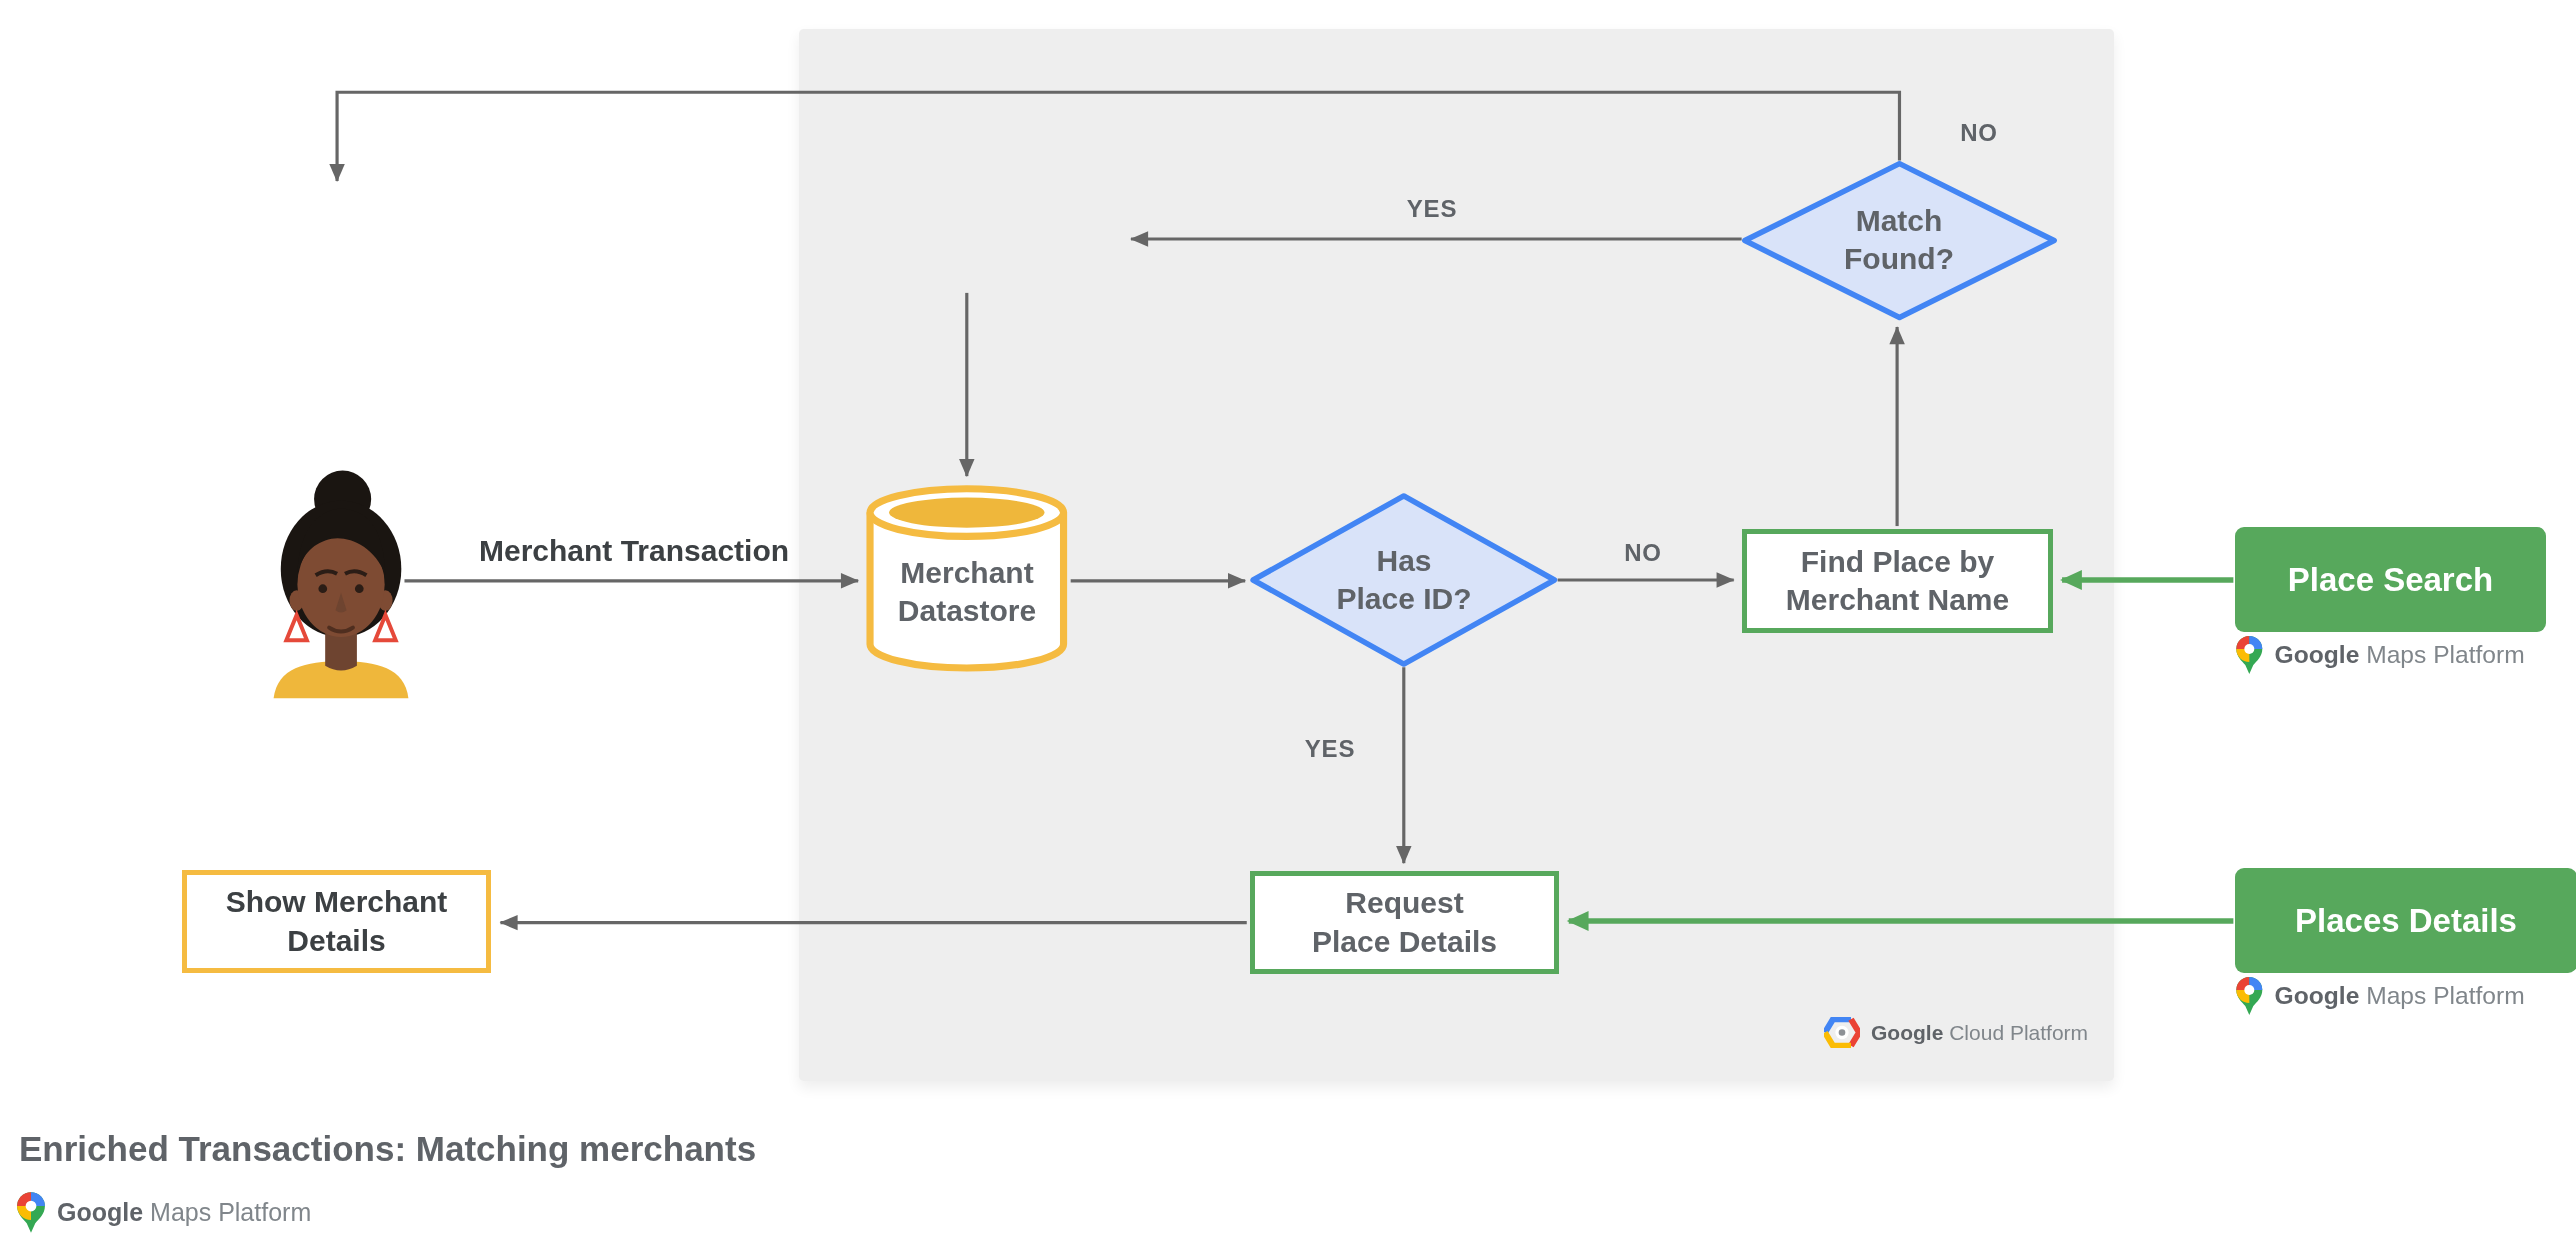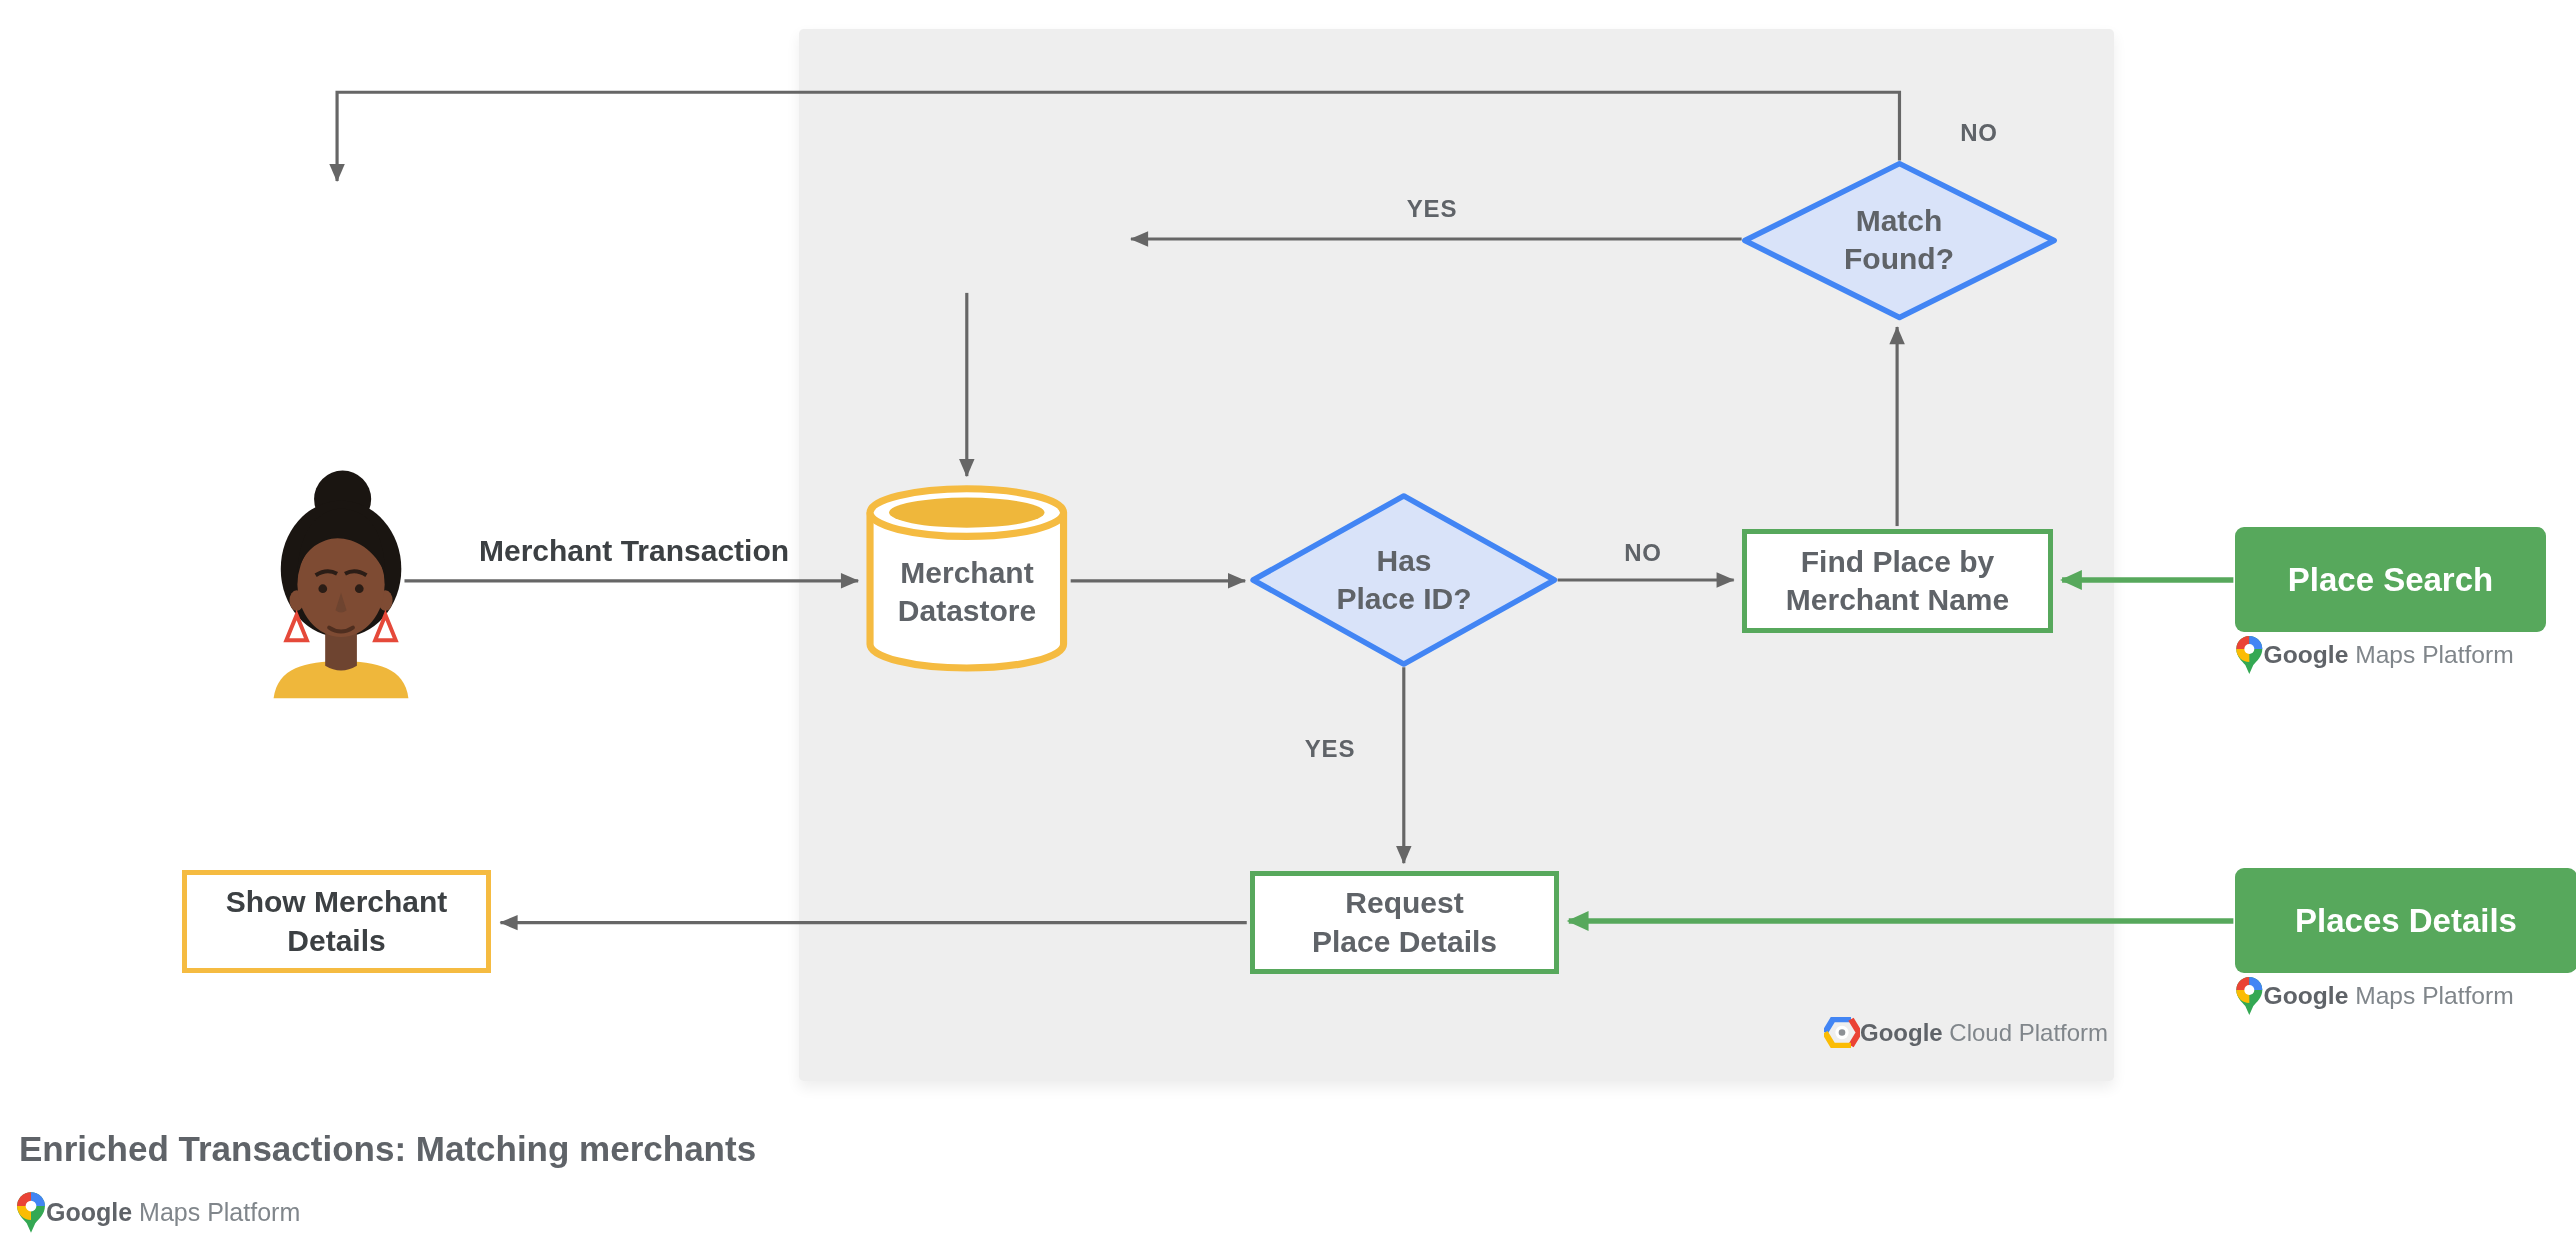--- a/index.html
+++ b/index.html
@@ -30,21 +30,21 @@
     font-weight:bold;font-size:30px;line-height:1.28;color:#5F6368;white-space:nowrap;
   }
   .edge-label{
     position:absolute;transform:translate(-50%,-50%);font-weight:bold;
     font-size:24px;color:#5F6368;letter-spacing:0.8px;white-space:nowrap;
   }
   .flow-label{
     position:absolute;transform:translate(-50%,-50%);font-weight:bold;
     font-size:30px;color:#3C4043;white-space:nowrap;
   }
-  .brand-row{position:absolute;display:flex;align-items:center;}
+  .brand-row{position:absolute;display:flex;align-items:center;gap:11px;}
   .brand-text{font-size:24.6px;white-space:nowrap;}
   .brand-text .g{color:#5F6368;font-weight:bold;}
   .brand-text .rest{color:#80868B;font-weight:normal;}
   #title{
     position:absolute;left:19px;top:1129px;font-size:35px;font-weight:bold;color:#5F6368;
     white-space:nowrap;
   }
   .dstore-text{
     position:absolute;transform:translate(-50%,-50%);text-align:center;font-weight:bold;
     font-size:30px;line-height:1.28;color:#5F6368;white-space:nowrap;
@@ -182,21 +182,21 @@
   </div>
 
   <div class="brand-row" style="left:1824px;top:1017px">
     <svg width="36" height="31" viewBox="0 0 76 64">
       <path d="M2,32 L19,4 L57,4" stroke="#4285F4" stroke-width="13" fill="none"></path>
       <path d="M57,4 L74,32 L57,60" stroke="#EA4335" stroke-width="13" fill="none"></path>
       <path d="M57,60 L19,60 L2,32" stroke="#FBBC04" stroke-width="13" fill="none"></path>
       <circle cx="38" cy="32" r="14" fill="#ffffff"></circle>
       <circle cx="38" cy="32" r="7" fill="#8D9196"></circle>
     </svg>
-    <div class="brand-text" style="font-size:24px">
+    <div class="brand-text" style="font-size:21px">
       <span class="g">Google</span>
       <span class="rest">Cloud Platform</span>
     </div>
   </div>
 
   <div id="title">Enriched Transactions: Matching merchants</div>
 
   <div class="brand-row" style="left:16px;top:1191px">
     <svg width="30" height="43" viewBox="0 0 56 80">
       <path d="M28,2 A26,26 0 0 1 54,28 C54,43 43,52 36,60 L28,78 L20,60 C13,52 2,43 2,28 A26,26 0 0 1 28,2 Z" fill="#34A853"></path>

